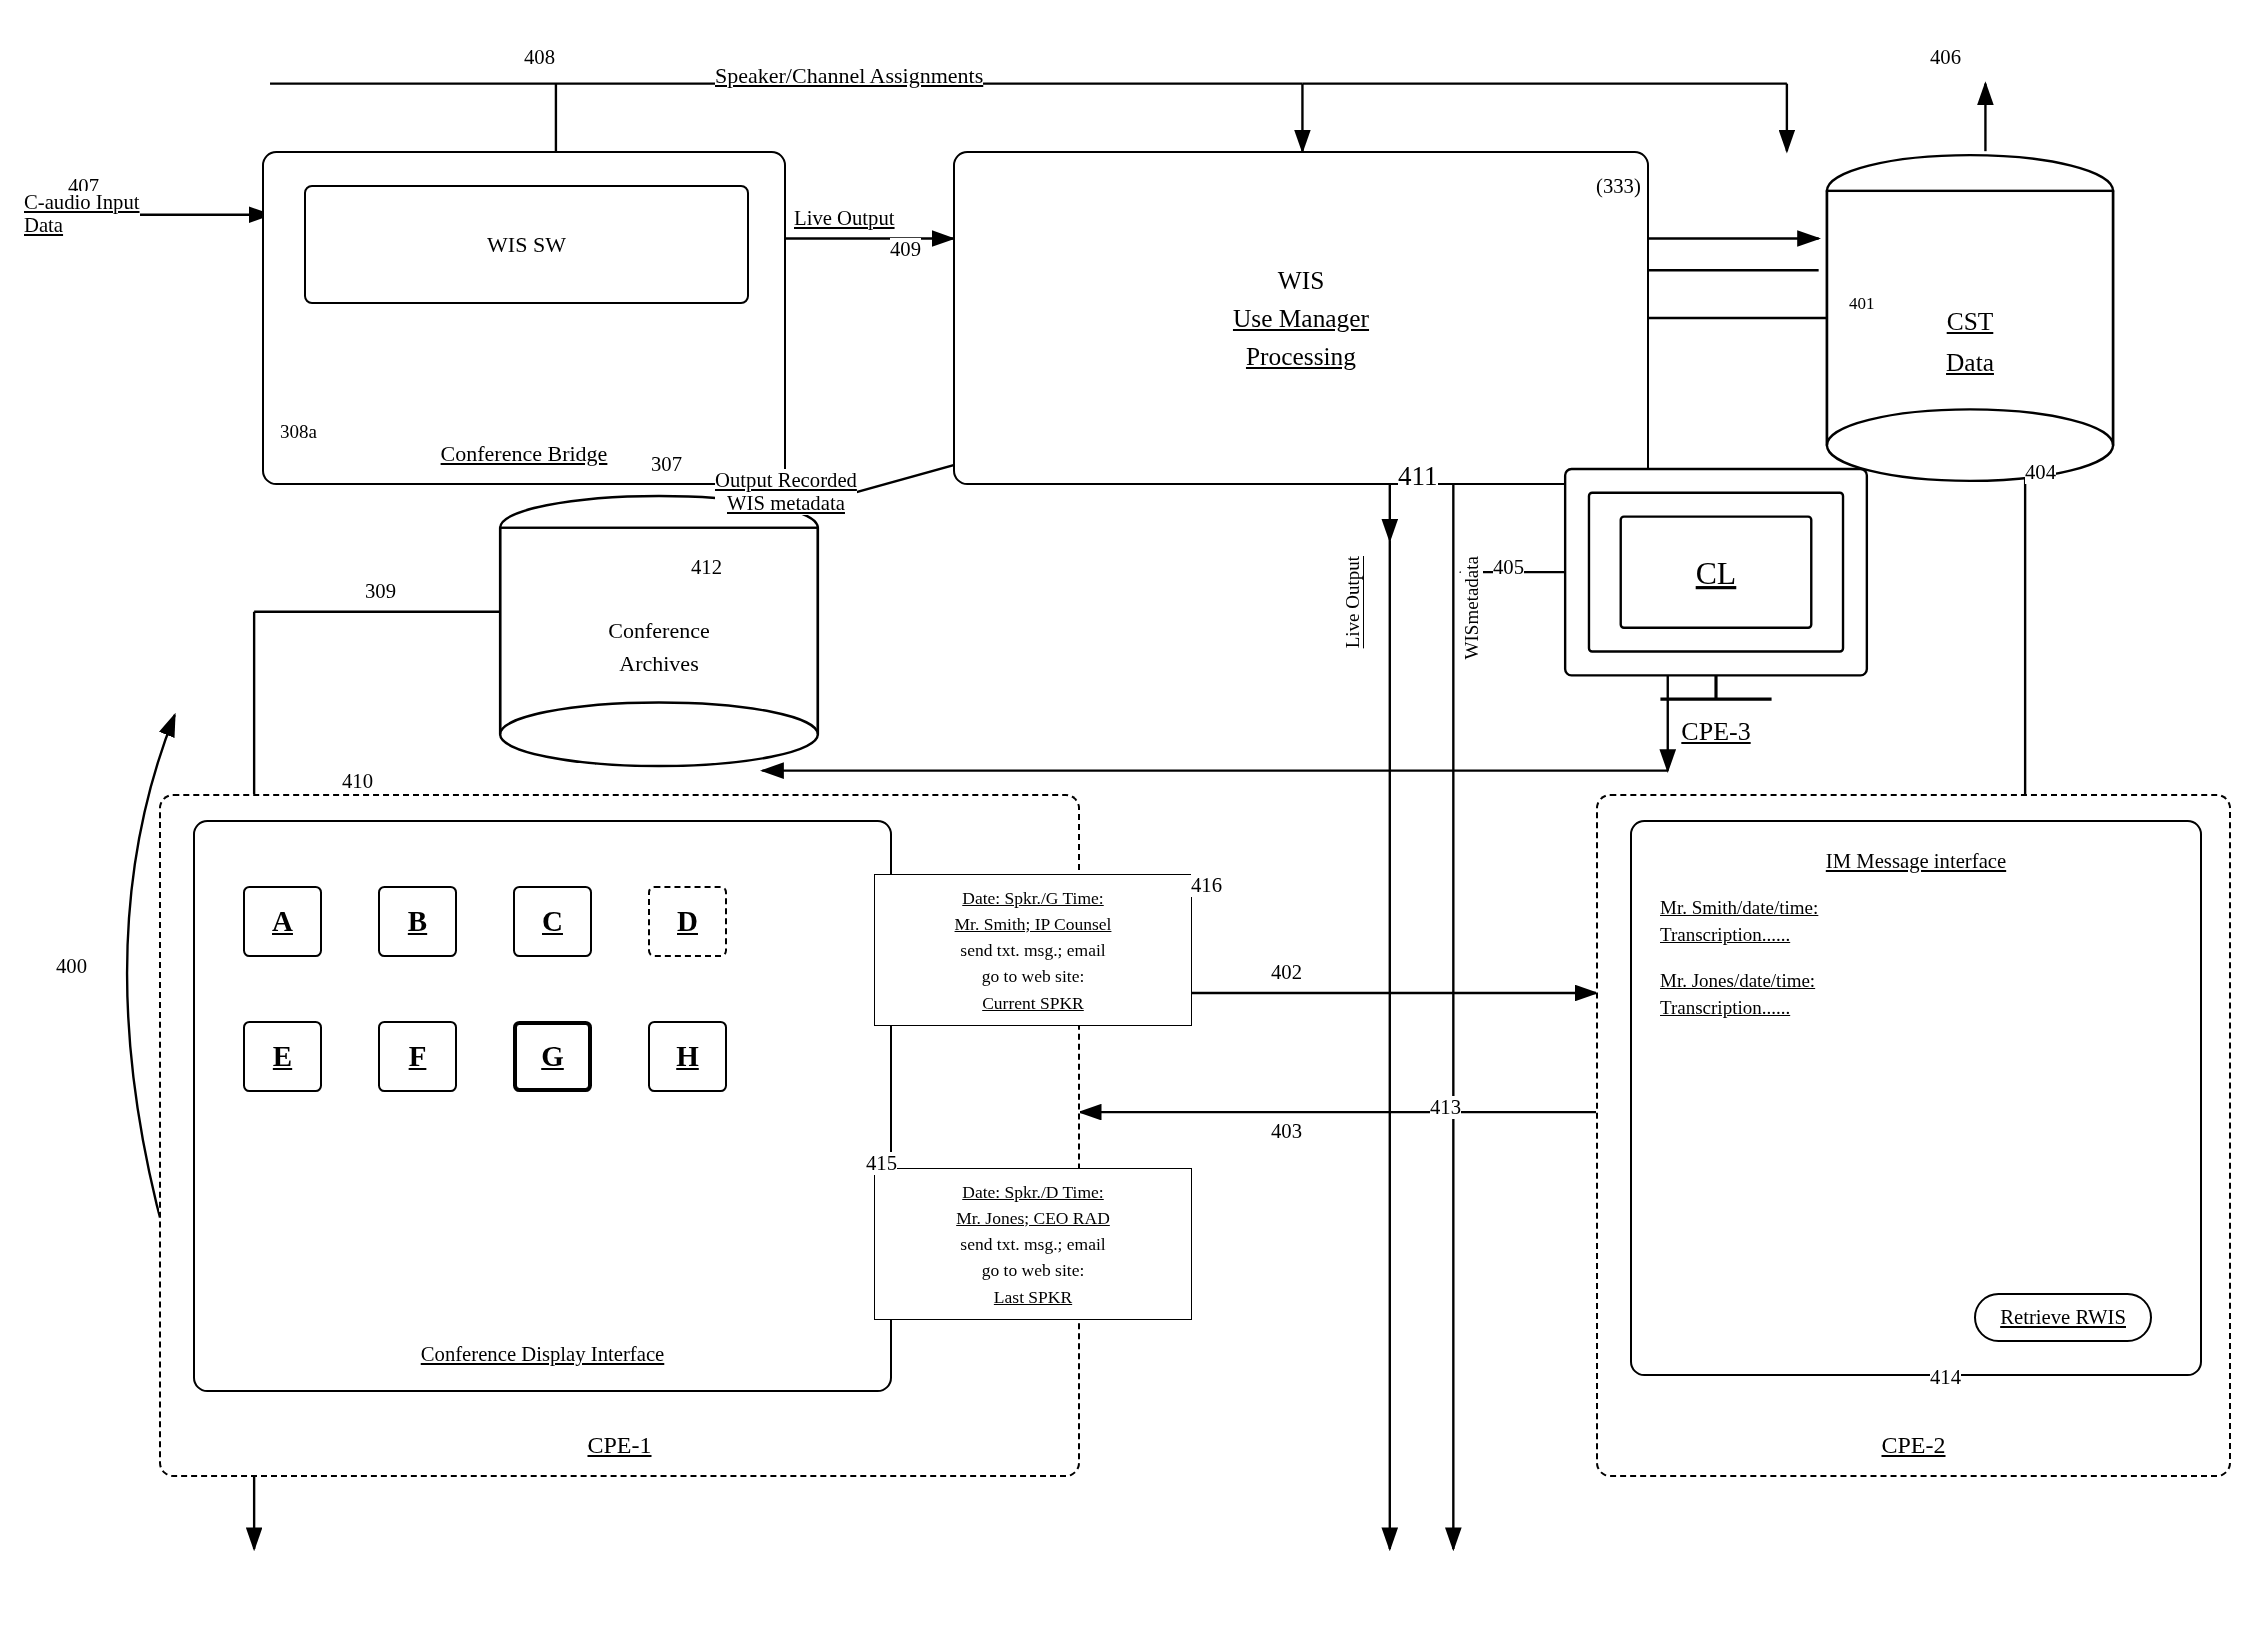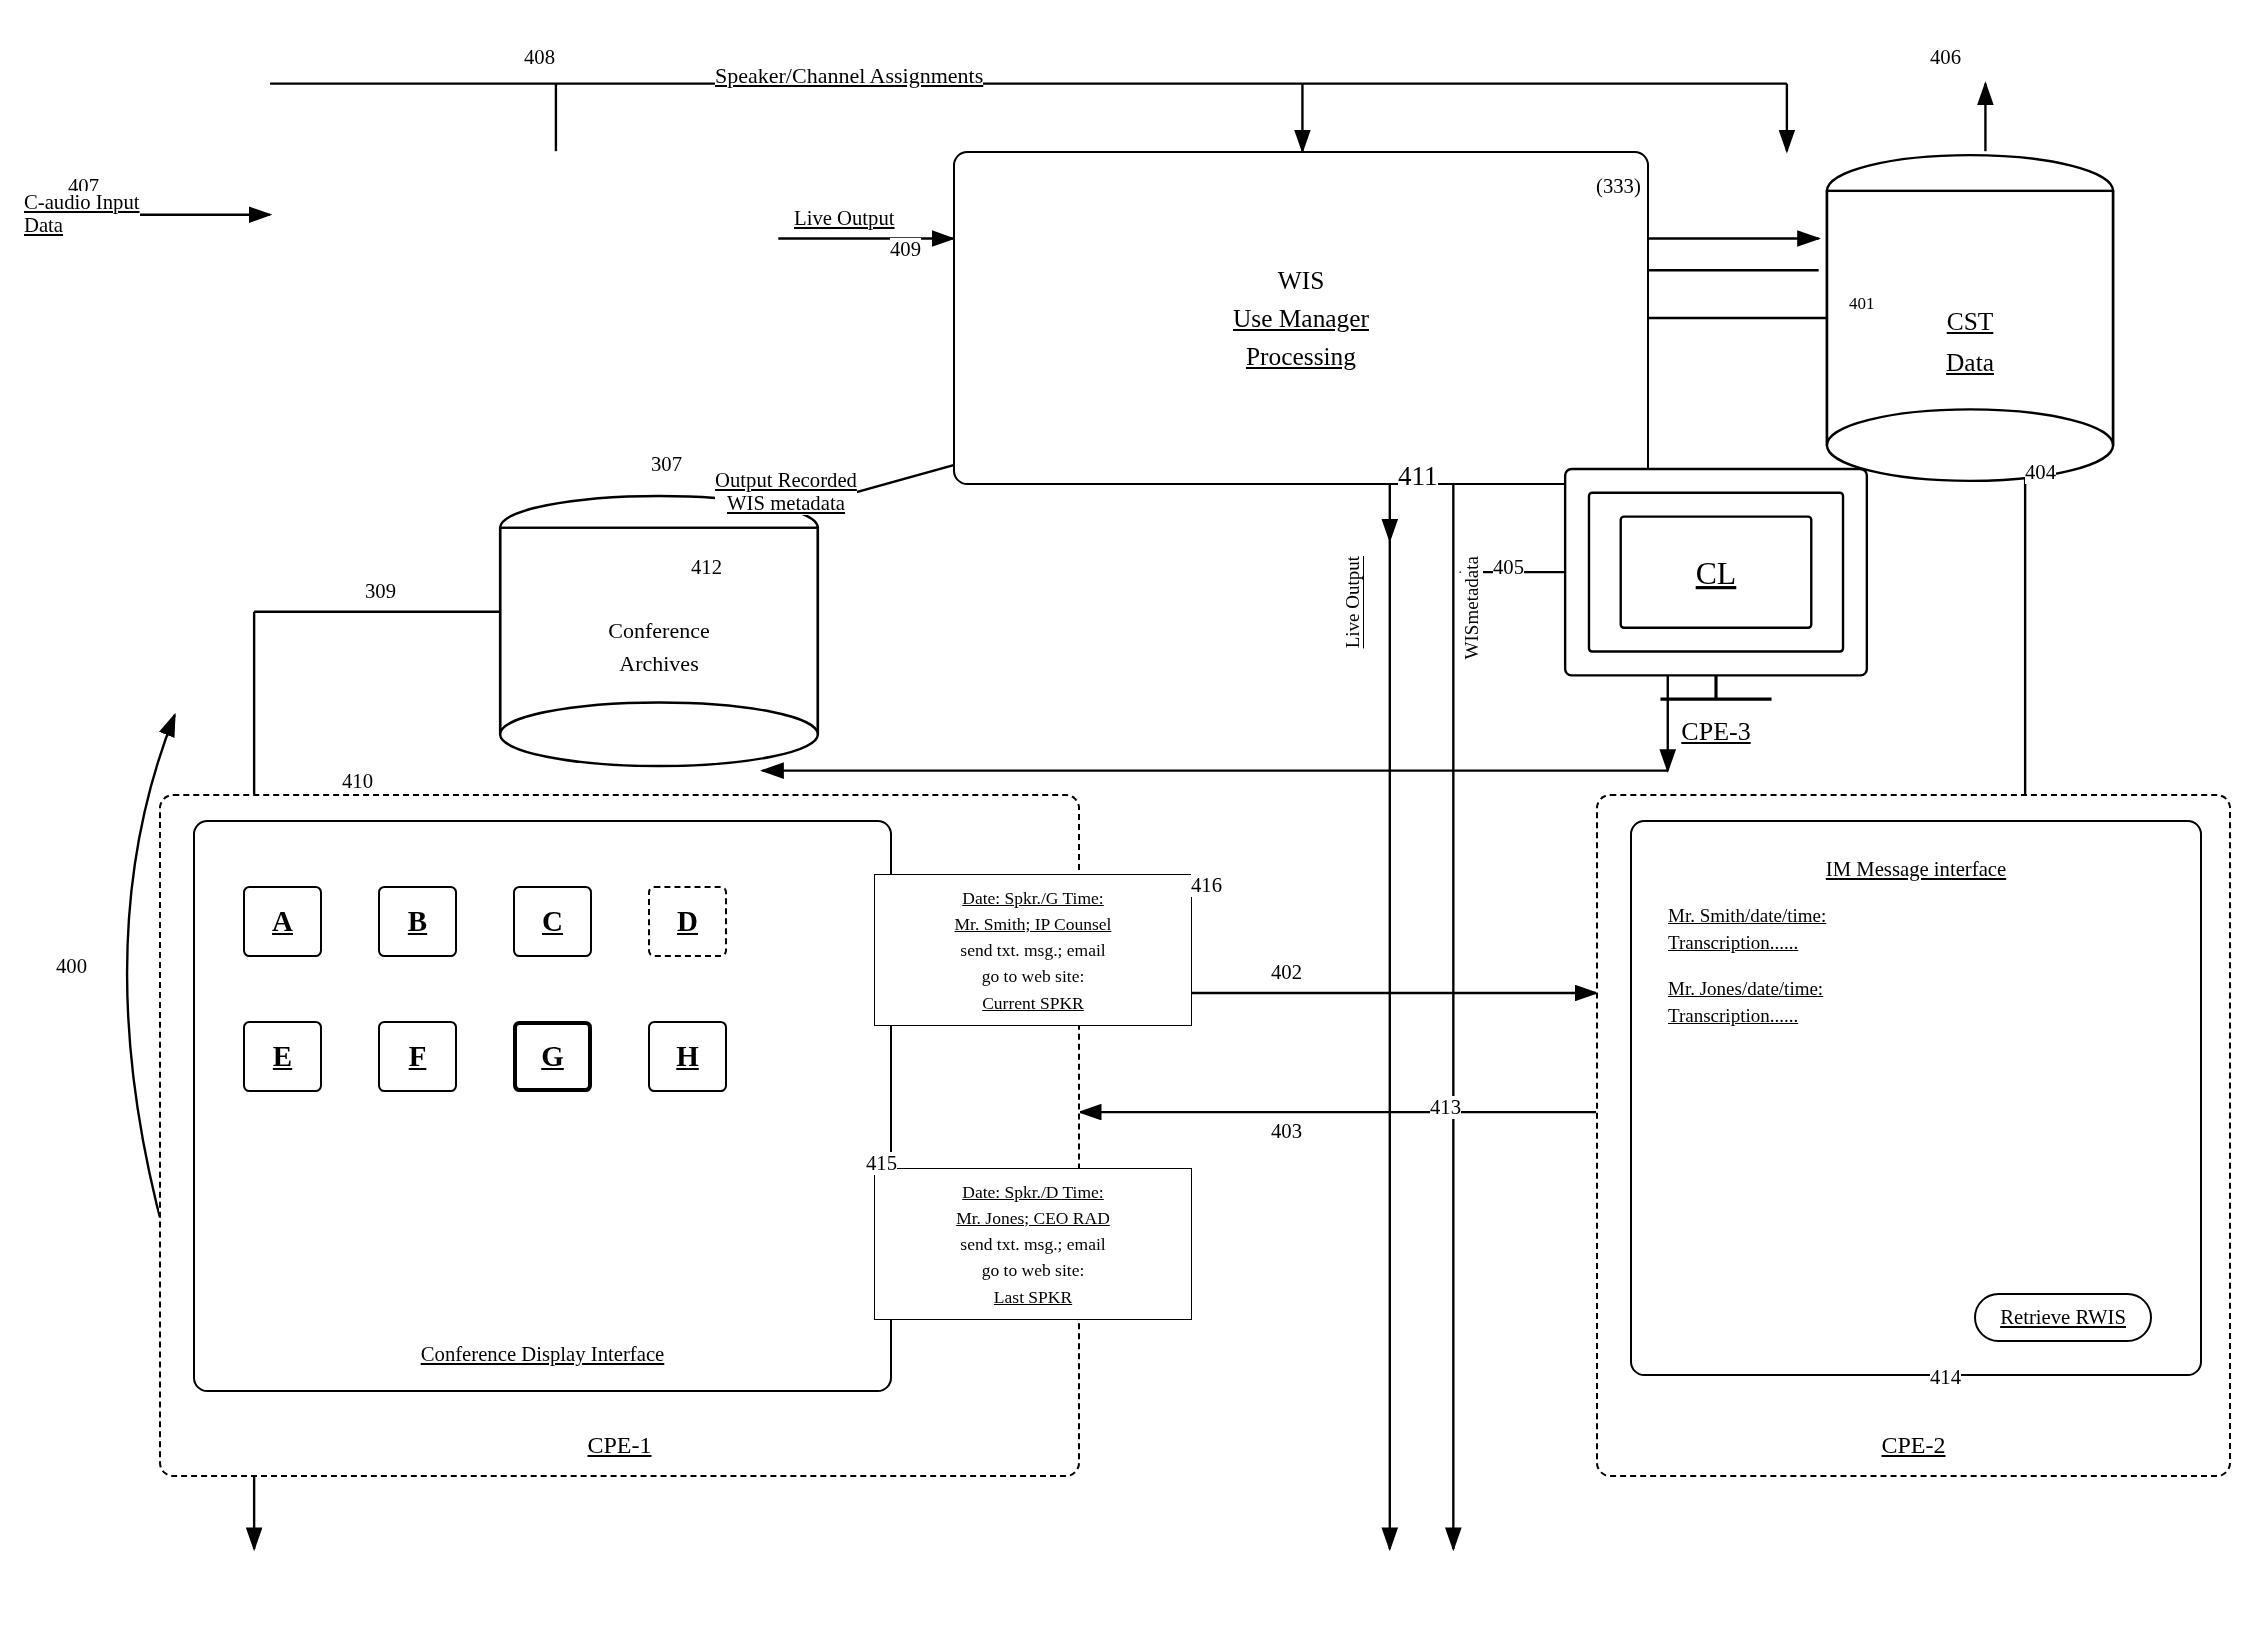--- a/index.html
+++ b/index.html
@@ -155,20 +155,28 @@
 
     <line x1="2010" y1="1400" x2="1360" y2="1400" stroke="#000" stroke-width="3" marker-end="url(#arrowhead)"></line>
 
     <line x1="2100" y1="820" x2="2100" y2="970" stroke="#000" stroke-width="3" marker-end="url(#arrowhead)"></line>
     <line x1="2100" y1="970" x2="960" y2="970" stroke="#000" stroke-width="3" marker-end="url(#arrowhead)"></line>
 
     <line x1="1020" y1="1380" x2="1220" y2="1560" stroke="#000" stroke-width="4"></line>
     <line x1="1220" y1="1380" x2="1020" y2="1560" stroke="#000" stroke-width="4"></line>
   </svg>
 
+  <div class="box box-rounded" style="left:262px; top:151px; width:524px; height:334px;">
+
+    <div class="box" style="left:40px; top:32px; width:445px; height:119px; position:absolute; border-radius:8px;">
+      <span>WIS SW</span>
+    </div>
+    <span style="position:absolute; bottom:40px; left:16px; font-size:19px;">308a</span>
+    <span style="position:absolute; bottom:16px; font-size:22px; text-decoration:underline;">Conference Bridge</span>
+  </div>
 
   <div class="box box-rounded" style="left:953px; top:151px; width:696px; height:334px;">
     <span style="font-size:25.4px; text-align:center; line-height:1.5;">WIS<br><span style="text-decoration:underline;">Use Manager</span><br><span style="text-decoration:underline;">Processing</span></span>
   </div>
 
   <div class="cylinder" style="left:1819px; top:151px; width:302px; height:334px;">
     <svg viewBox="0 0 380 420" xmlns="http://www.w3.org/2000/svg" style="position:absolute;top:0;left:0;width:302px;height:334px;">
       <ellipse cx="190" cy="50" rx="180" ry="45" fill="white" stroke="black" stroke-width="3"></ellipse>
       <rect x="10" y="50" width="360" height="320" fill="white" stroke="black" stroke-width="3"></rect>
       <ellipse cx="190" cy="370" rx="180" ry="45" fill="white" stroke="black" stroke-width="3"></ellipse>
@@ -247,21 +255,21 @@
       </div>
 
       <div style="position:absolute; bottom:24px; left:50%; transform:translateX(-50%); font-size:20.7px; text-decoration:underline; white-space:nowrap;">Conference Display Interface</div>
     </div>
 
     <div style="position:absolute; bottom:16px; left:50%; transform:translateX(-50%); font-size:24px; text-decoration:underline; white-space:nowrap;">CPE-1</div>
   </div>
 
   <div class="box-dashed" style="position:absolute; left:1596px; top:794px; width:635px; height:683px; border:2.4px dashed #000; border-radius:14.3px; background:#fff;">
 
-    <div class="box box-rounded" style="position:absolute; left:32px; top:24px; width:572px; height:556px; font-size:19px; text-align:left; align-items:flex-start; padding:36px; flex-direction:column; justify-content:flex-start;">
+    <div class="box box-rounded" style="position:absolute; left:32px; top:24px; width:572px; height:556px; font-size:19px; text-align:left; align-items:flex-start; padding:28px; flex-direction:column; justify-content:flex-start;">
       <div style="font-size:20.7px; text-decoration:underline; text-align:center; width:100%; margin-bottom:24px;">IM Message interface</div>
       <div style="font-size:19px; margin-bottom:4.8px; text-decoration:underline;">Mr. Smith/date/time:</div>
       <div style="font-size:19px; margin-bottom:24px; text-decoration:underline;">Transcription......</div>
       <div style="font-size:19px; margin-bottom:4.8px; text-decoration:underline;">Mr. Jones/date/time:</div>
       <div style="font-size:19px; margin-bottom:32px; text-decoration:underline;">Transcription......</div>
 
       <div style="position:absolute; bottom:32px; right:48px;">
         <div style="border:2.4px solid #000; border-radius:32px; padding:11px 24px; font-size:20.7px; text-decoration:underline; background:#fff;">Retrieve RWIS</div>
       </div>
     </div>

